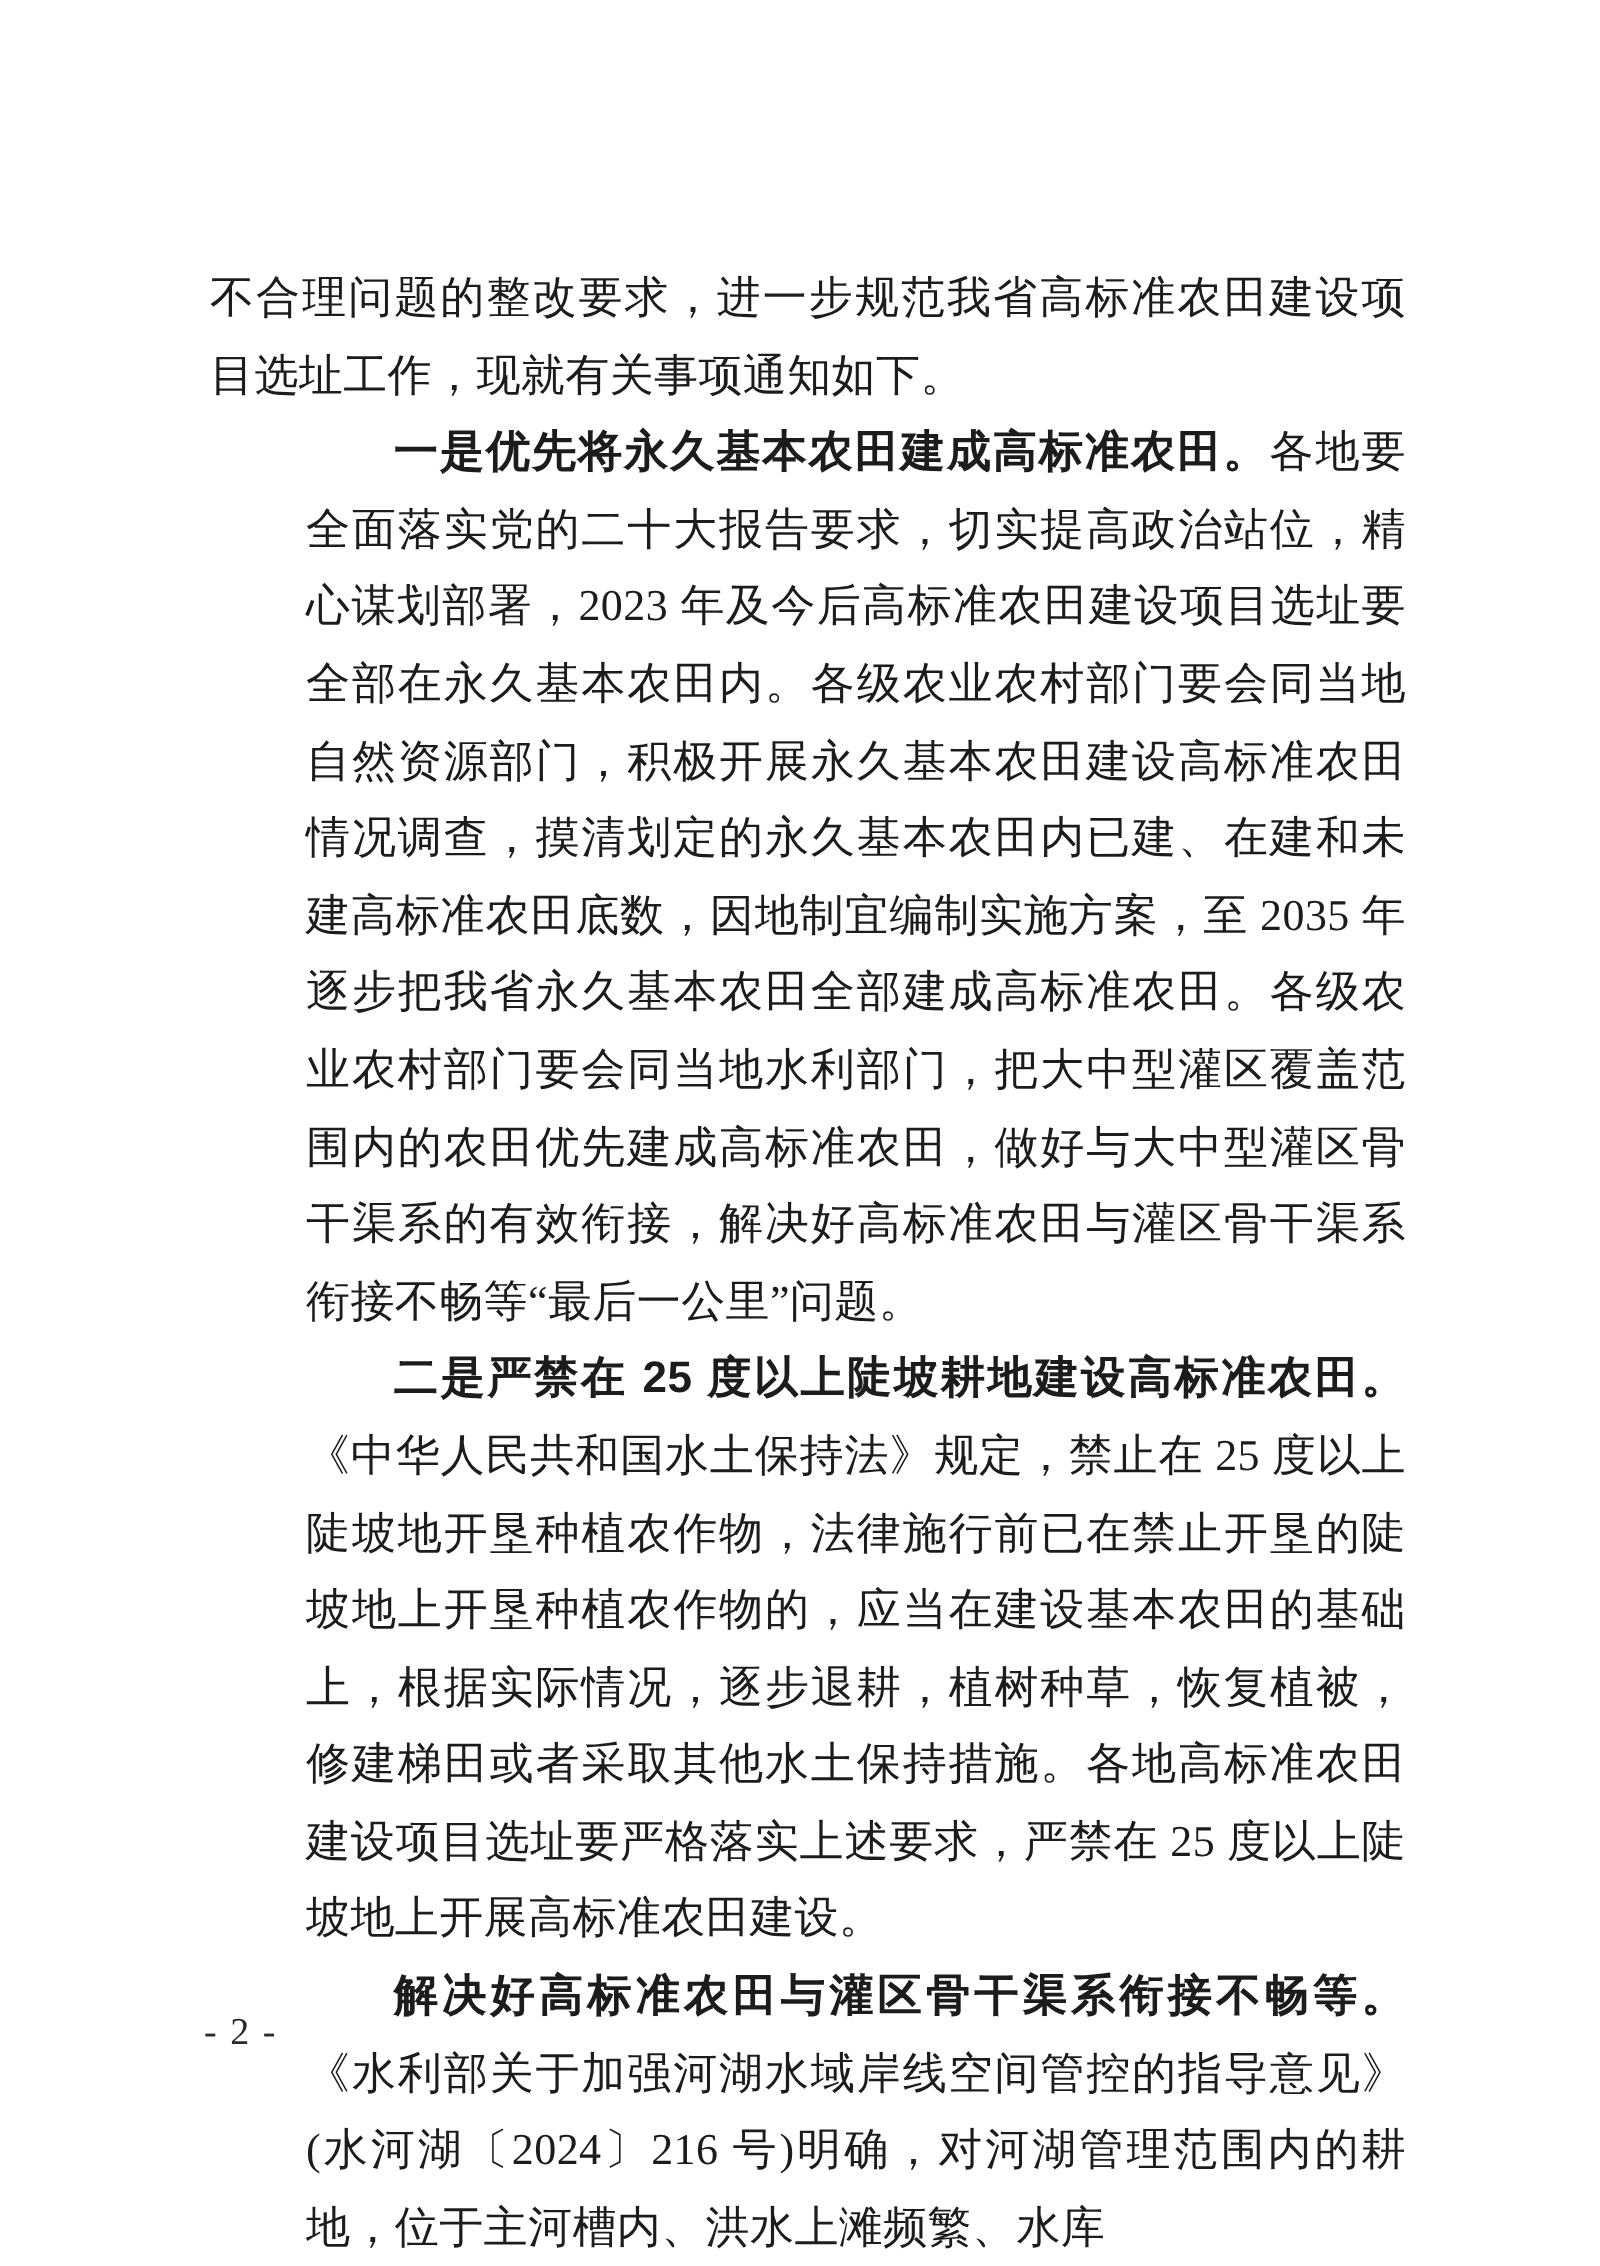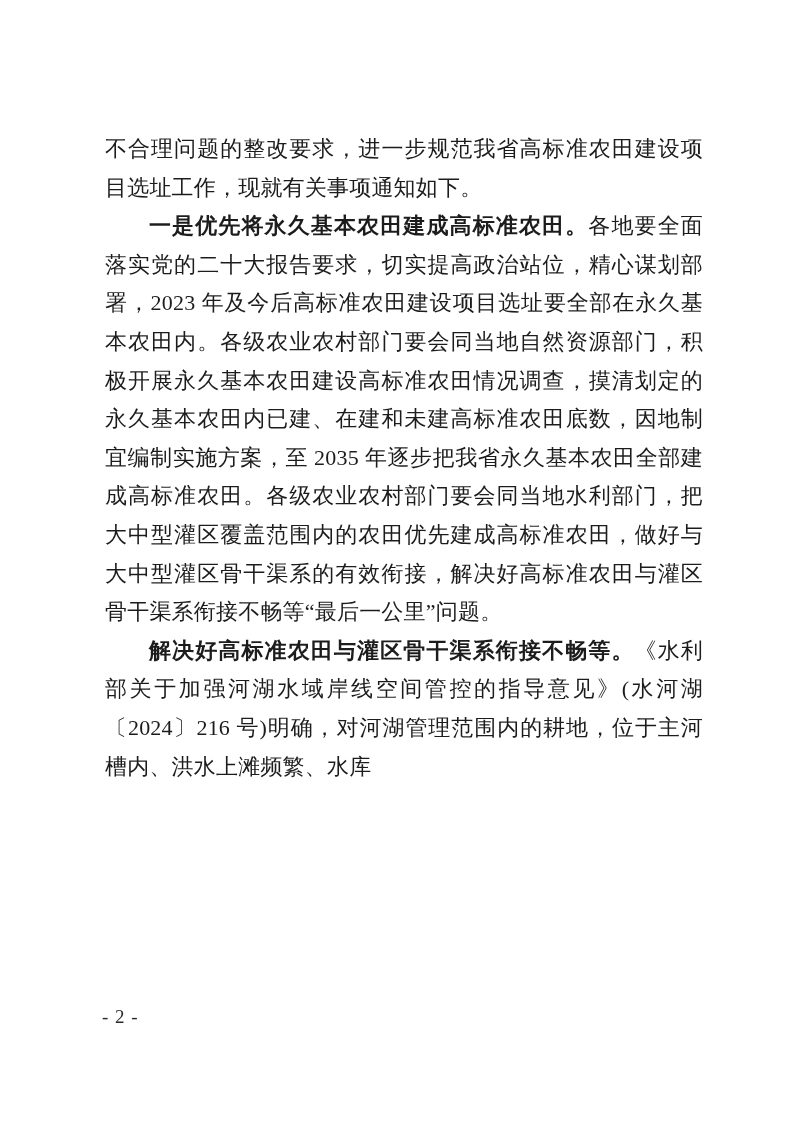--- a/index.html
+++ b/index.html
@@ -27,20 +27,21 @@
     text-align: justify;
     text-justify: inter-ideograph;
     letter-spacing: 0.2px;
   }
   .para {
     margin: 0;
     padding: 0;
   }
   .para.indent {
     text-indent: 2em;
+    margin-left: 48px;
   }
   .lead {
     font-weight: 700;
     font-family: "Liberation Sans", "DejaVu Sans", sans-serif;
   }
   .footer {
     position: absolute;
     left: 102px;
     top: 1006px;
     font-size: 19px;
@@ -51,18 +52,19 @@
 </style>
 </head>
 <body>
 
 <div class="page">
   <div class="content">
     <p class="para no-indent">不合理问题的整改要求，进一步规范我省高标准农田建设项目选址工作，现就有关事项通知如下。</p>
 
     <p class="para indent"><span class="lead">一是优先将永久基本农田建成高标准农田。</span><span>各地要全面落实党的二十大报告要求，切实提高政治站位，精心谋划部署，2023 年及今后高标准农田建设项目选址要全部在永久基本农田内。各级农业农村部门要会同当地自然资源部门，积极开展永久基本农田建设高标准农田情况调查，摸清划定的永久基本农田内已建、在建和未建高标准农田底数，因地制宜编制实施方案，至 2035 年逐步把我省永久基本农田全部建成高标准农田。各级农业农村部门要会同当地水利部门，把大中型灌区覆盖范围内的农田优先建成高标准农田，做好与大中型灌区骨干渠系的有效衔接，解决好高标准农田与灌区骨干渠系衔接不畅等“最后一公里”问题。</span></p>
 
+    <p class="para indent"><span class="lead">二是严禁在 25 度以上陡坡耕地建设高标准农田。</span><span>《中华人民共和国水土保持法》规定，禁止在 25 度以上陡坡地开垦种植农作物，法律施行前已在禁止开垦的陡坡地上开垦种植农作物的，应当在建设基本农田的基础上，根据实际情况，逐步退耕，植树种草，恢复植被，修建梯田或者采取其他水土保持措施。各地高标准农田建设项目选址要严格落实上述要求，严禁在 25 度以上陡坡地上开展高标准农田建设。</span></p>
 
     <p class="para indent"><span class="lead">解决好高标准农田与灌区骨干渠系衔接不畅等。</span><span>《水利部关于加强河湖水域岸线空间管控的指导意见》(水河湖〔2024〕216 号)明确，对河湖管理范围内的耕地，位于主河槽内、洪水上滩频繁、水库</span></p>
   </div>
 
   <div class="footer">- 2 -</div>
 </div>
 
 </body></html>

